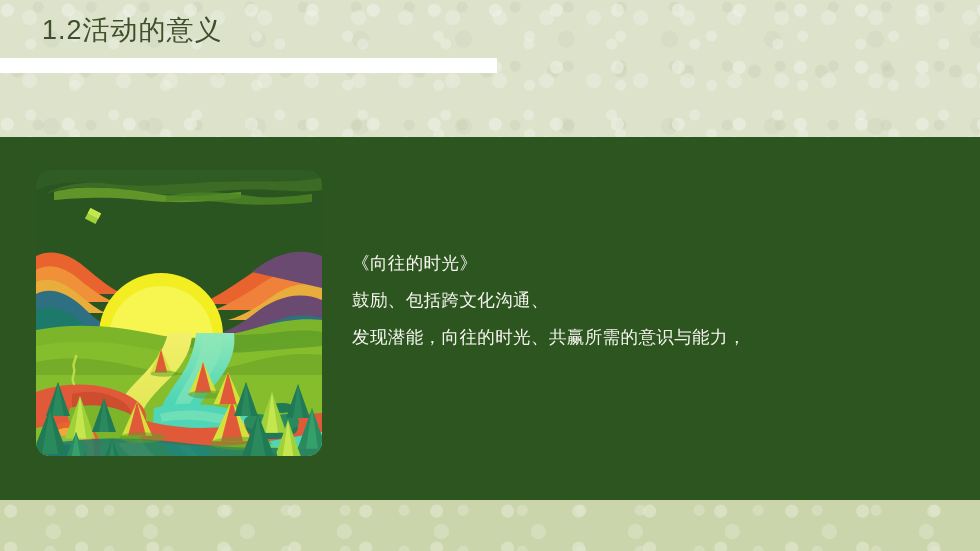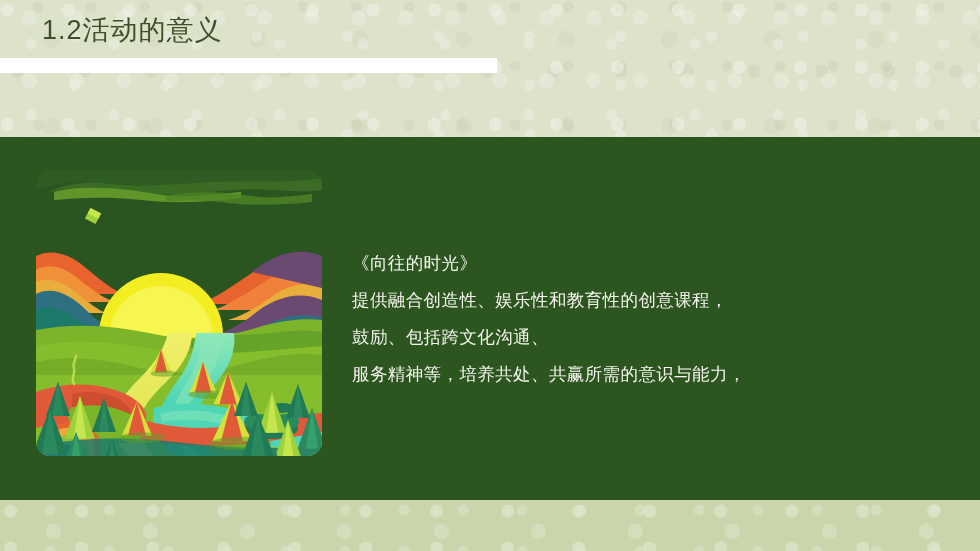--- a/index.html
+++ b/index.html
@@ -334,22 +334,21 @@
           </g>
         </g>
 
         <path d="M38,214 C34,208 40,204 38,198 C36,193 40,190 40,186" stroke="#c6e650" stroke-width="2.5" fill="none" stroke-linecap="round" opacity="0.8"></path>
       </g>
     </svg>
   </div>
 
   <div class="body-text">
     <div class="body-line">《向往的时光》</div>
-    <div class="body-line">提供融合创造性、娱乐性和教育性的创意课程，</div>
     <div class="body-line">鼓励、包括跨文化沟通、</div>
-    <div class="body-line">服务精神等，培养共处、共赢所需的意识与能力，</div>
+    <div class="body-line">发现潜能，向往的时光、共赢所需的意识与能力，</div>
   </div>
 
   <div class="footer-band">
     <div class="footer-texture"></div>
   </div>
 
 </div>
 
 </body></html>

